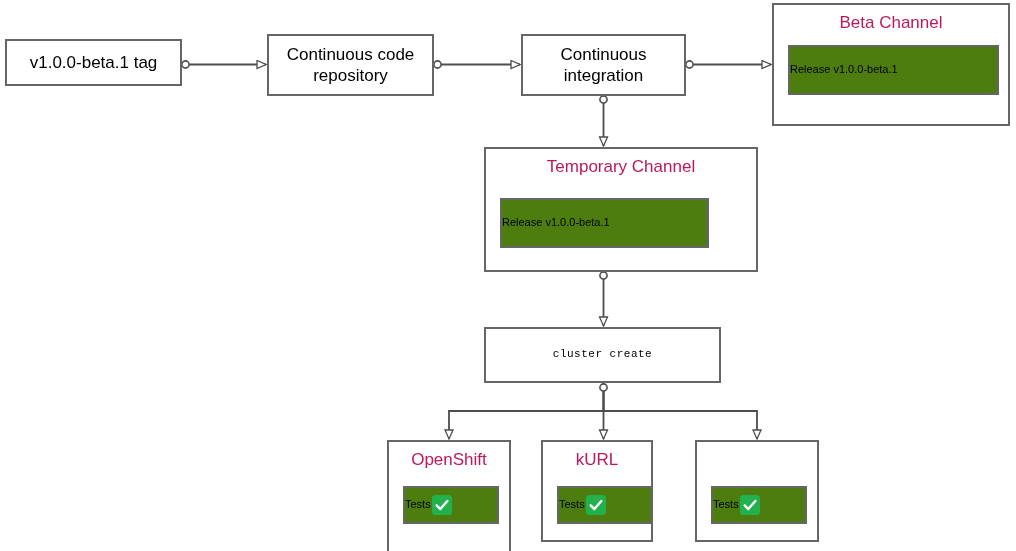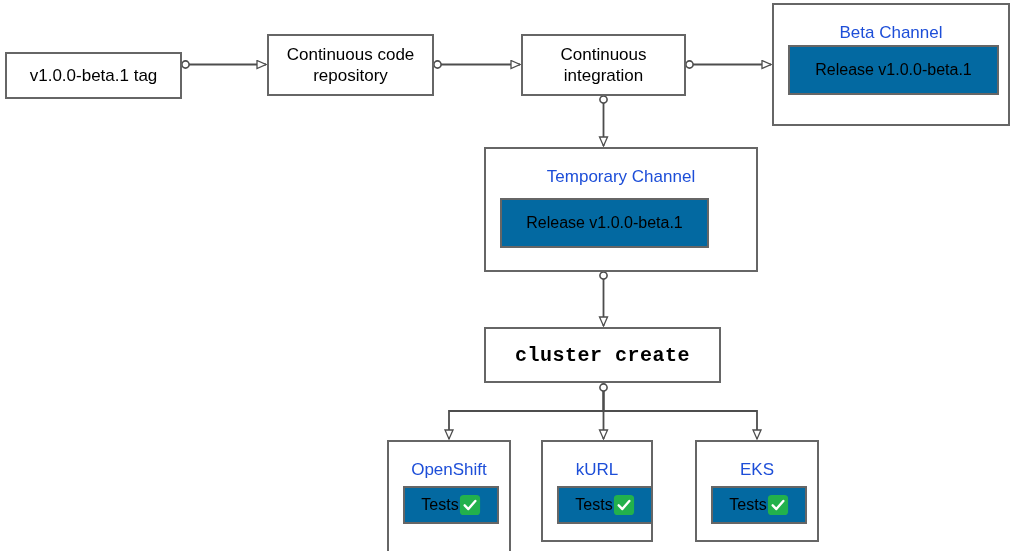--- a/index.html
+++ b/index.html
@@ -40,39 +40,38 @@
     display: block;
     padding: 0;
   }
   .container-title {
     position: absolute;
     left: 0;
     right: 0;
     top: 8px;
     text-align: center;
     font-size: 17px;
-    color: #1d4ed8;
+    color: #be185d;
     line-height: 1.2;
-    margin-top: 10px;
   }
   .inner-box {
     position: absolute;
     box-sizing: border-box;
-    background: #0369a1;
+    background: #4d7c0f;
     border: 2px solid #666666;
     display: flex;
     align-items: center;
-    justify-content: center;
-    font-size: 16px;
+    justify-content: flex-start;
+    font-size: 11px;
     color: #000000;
   }
   .mono {
     font-family: "Liberation Mono", monospace;
-    font-weight: bold;
-    font-size: 20px;
+    font-weight: normal;
+    font-size: 11px;
     letter-spacing: 0.5px;
     text-align: center;
   }
   .tests-row {
     display: flex;
     align-items: center;
     justify-content: center;
   }
   .check-icon {
     display: inline-block;
@@ -119,21 +118,21 @@
     </g>
 
     <g>
       <circle cx="603.5" cy="387.5" r="3.6" fill="#ffffff" stroke="#4d4d4d" stroke-width="1.6"></circle>
       <path d="M603.5,391 L603.5,411 L449,411 L449,439" fill="none" stroke="#4d4d4d" stroke-width="1.8" marker-end="url(#arrowOpen)"></path>
       <path d="M603.5,391 L603.5,439" fill="none" stroke="#4d4d4d" stroke-width="1.8" marker-end="url(#arrowOpen)"></path>
       <path d="M603.5,391 L603.5,411 L757,411 L757,439" fill="none" stroke="#4d4d4d" stroke-width="1.8" marker-end="url(#arrowOpen)"></path>
     </g>
   </svg>
 
-  <div class="node" style="left:5px; top:52px; width:177px; height:47px;">
+  <div class="node" style="left:5px; top:39px; width:177px; height:47px;">
     <span>v1.0.0-beta.1 tag</span>
   </div>
 
   <div class="node" style="left:267px; top:34px; width:167px; height:62px;">
     <span>Continuous code repository</span>
   </div>
 
   <div class="node" style="left:521px; top:34px; width:165px; height:62px;">
     <span>Continuous integration</span>
   </div>
@@ -180,21 +179,20 @@
           <svg viewBox="0 0 24 24" width="22" height="22" xmlns="http://www.w3.org/2000/svg">
             <rect x="1" y="1" width="22" height="22" rx="4" ry="4" fill="#22b14c"></rect>
             <path d="M6.2,12.4 L10.2,16.4 L17.8,7.6" fill="none" stroke="#ffffff" stroke-width="2.6" stroke-linecap="round" stroke-linejoin="round"></path>
           </svg>
         </span>
       </span>
     </div>
   </div>
 
   <div class="node container" style="left:695px; top:440px; width:124px; height:102px;">
-    <div class="container-title">EKS</div>
     <div class="inner-box" style="left:14px; top:44px; width:96px; height:38px;">
       <span class="tests-row">
         <span>Tests</span>
         <span class="check-icon">
           <svg viewBox="0 0 24 24" width="22" height="22" xmlns="http://www.w3.org/2000/svg">
             <rect x="1" y="1" width="22" height="22" rx="4" ry="4" fill="#22b14c"></rect>
             <path d="M6.2,12.4 L10.2,16.4 L17.8,7.6" fill="none" stroke="#ffffff" stroke-width="2.6" stroke-linecap="round" stroke-linejoin="round"></path>
           </svg>
         </span>
       </span>

